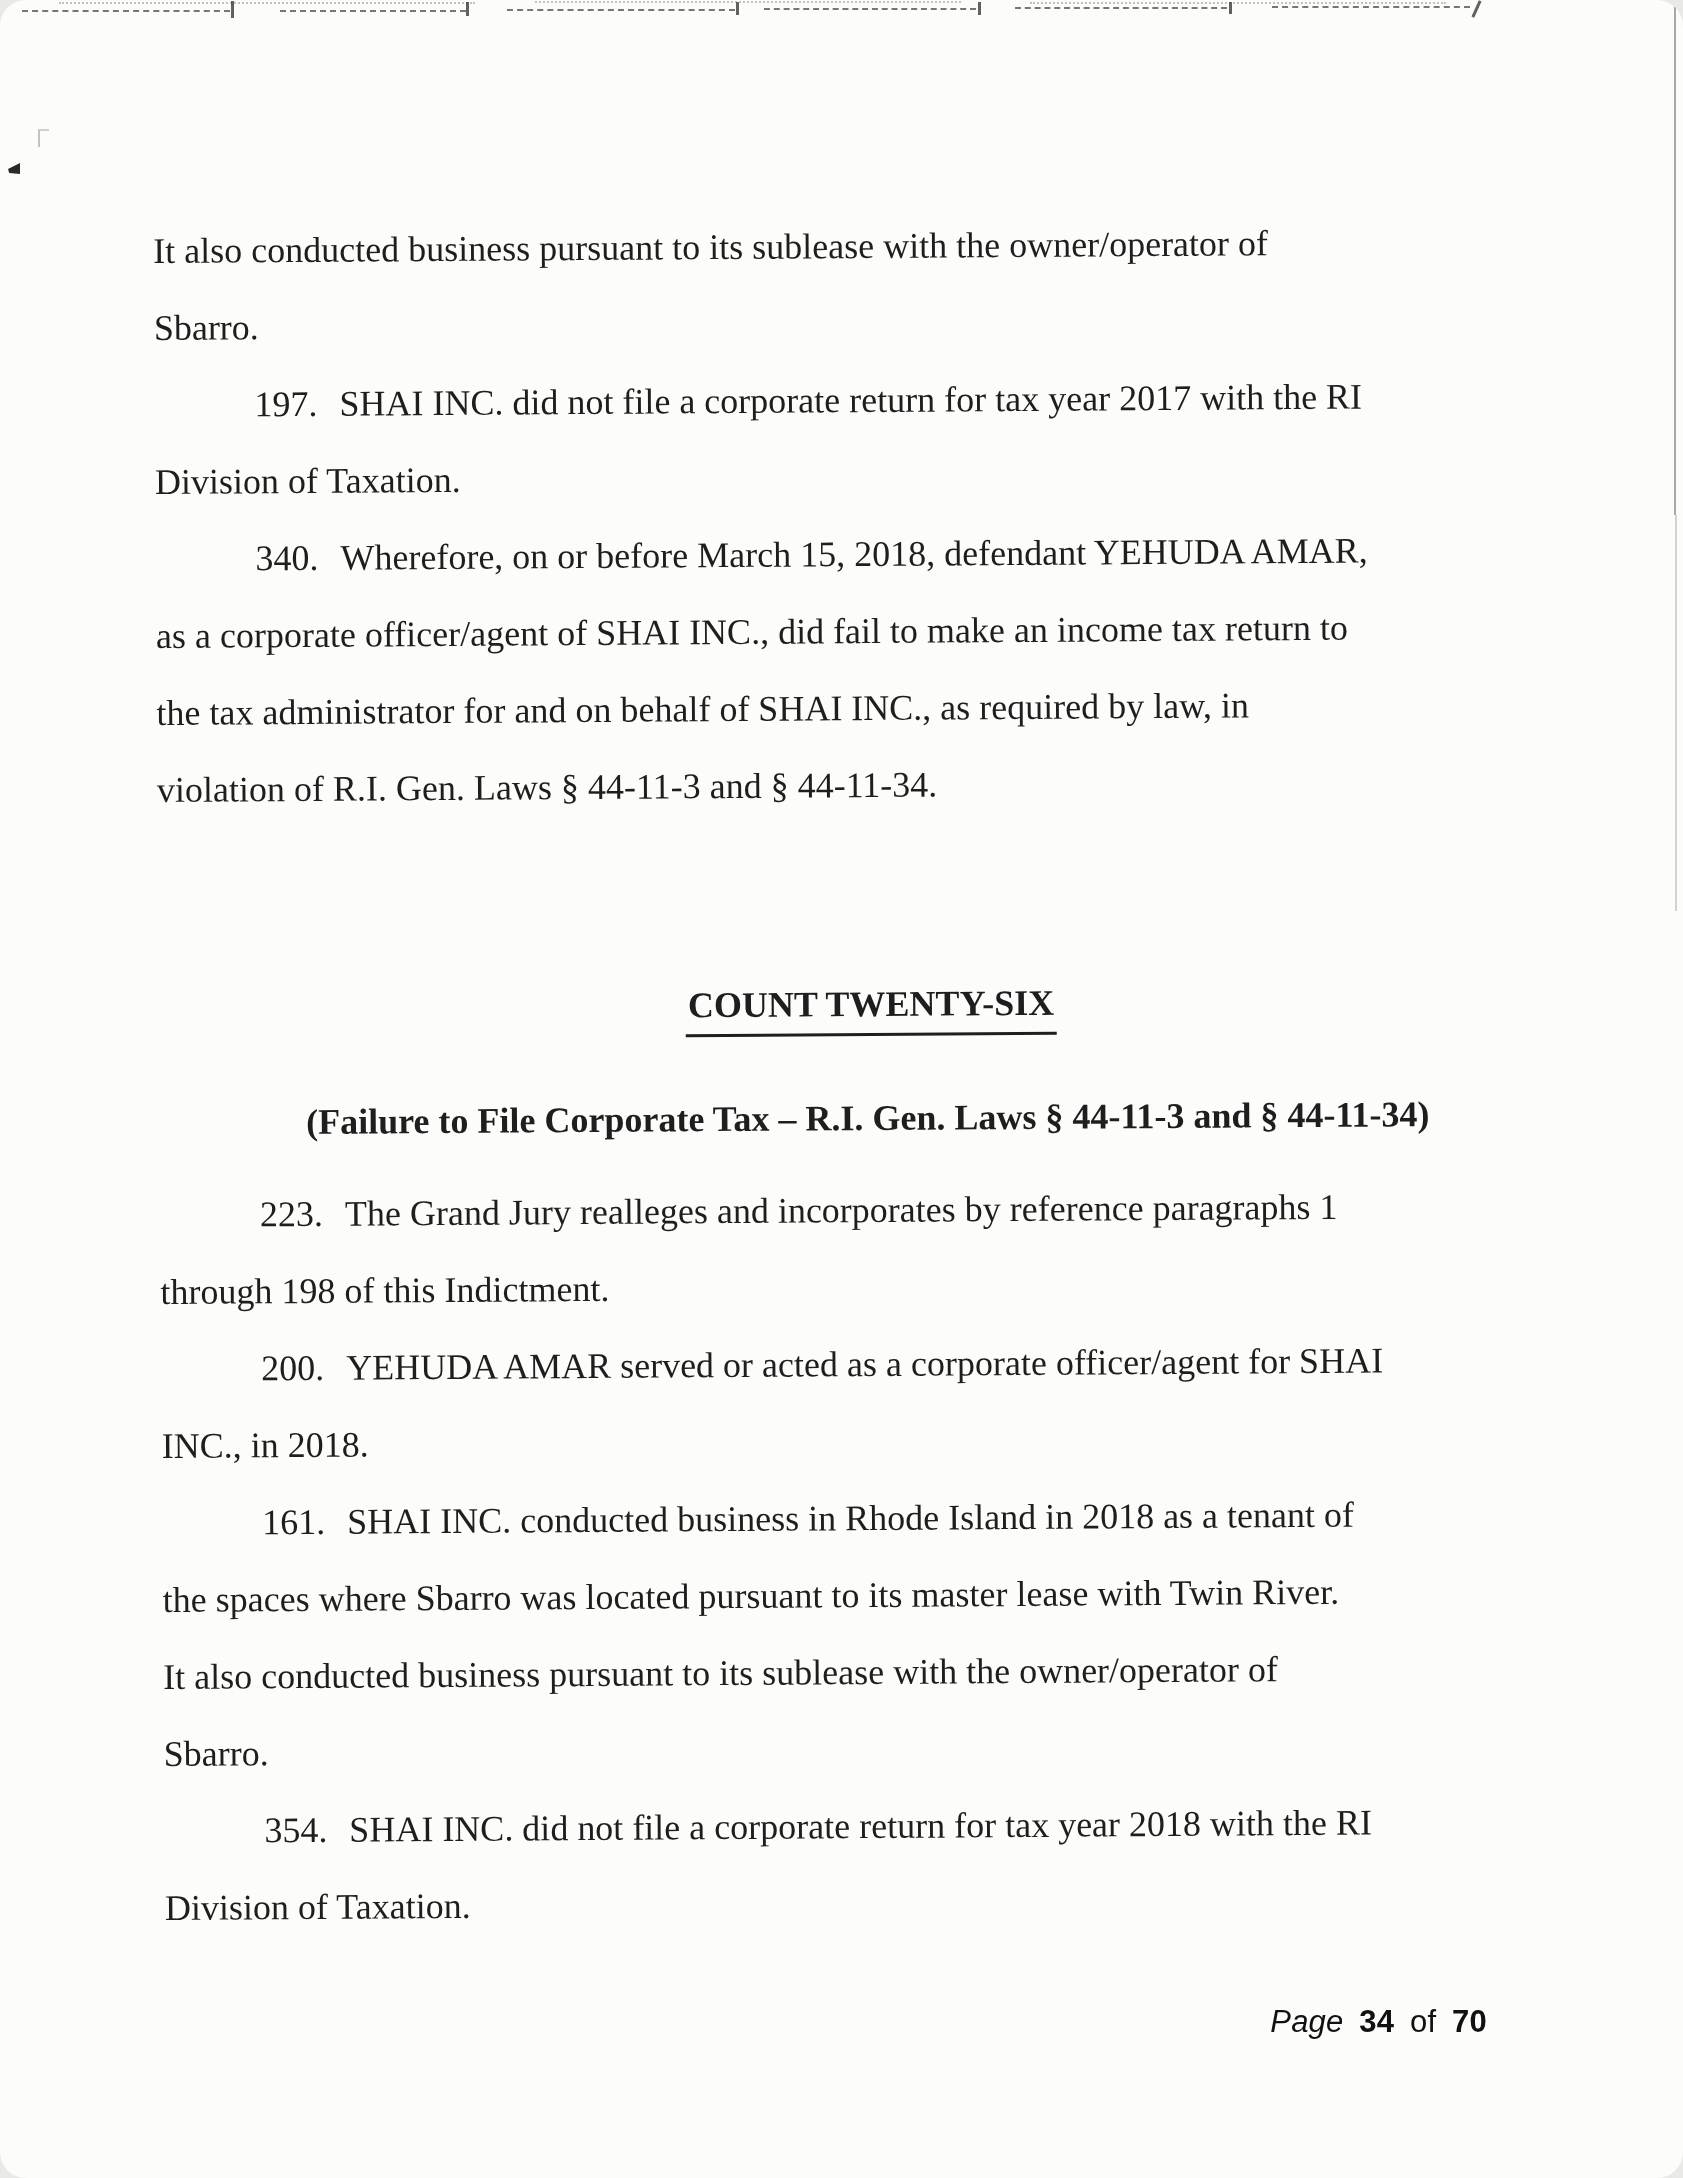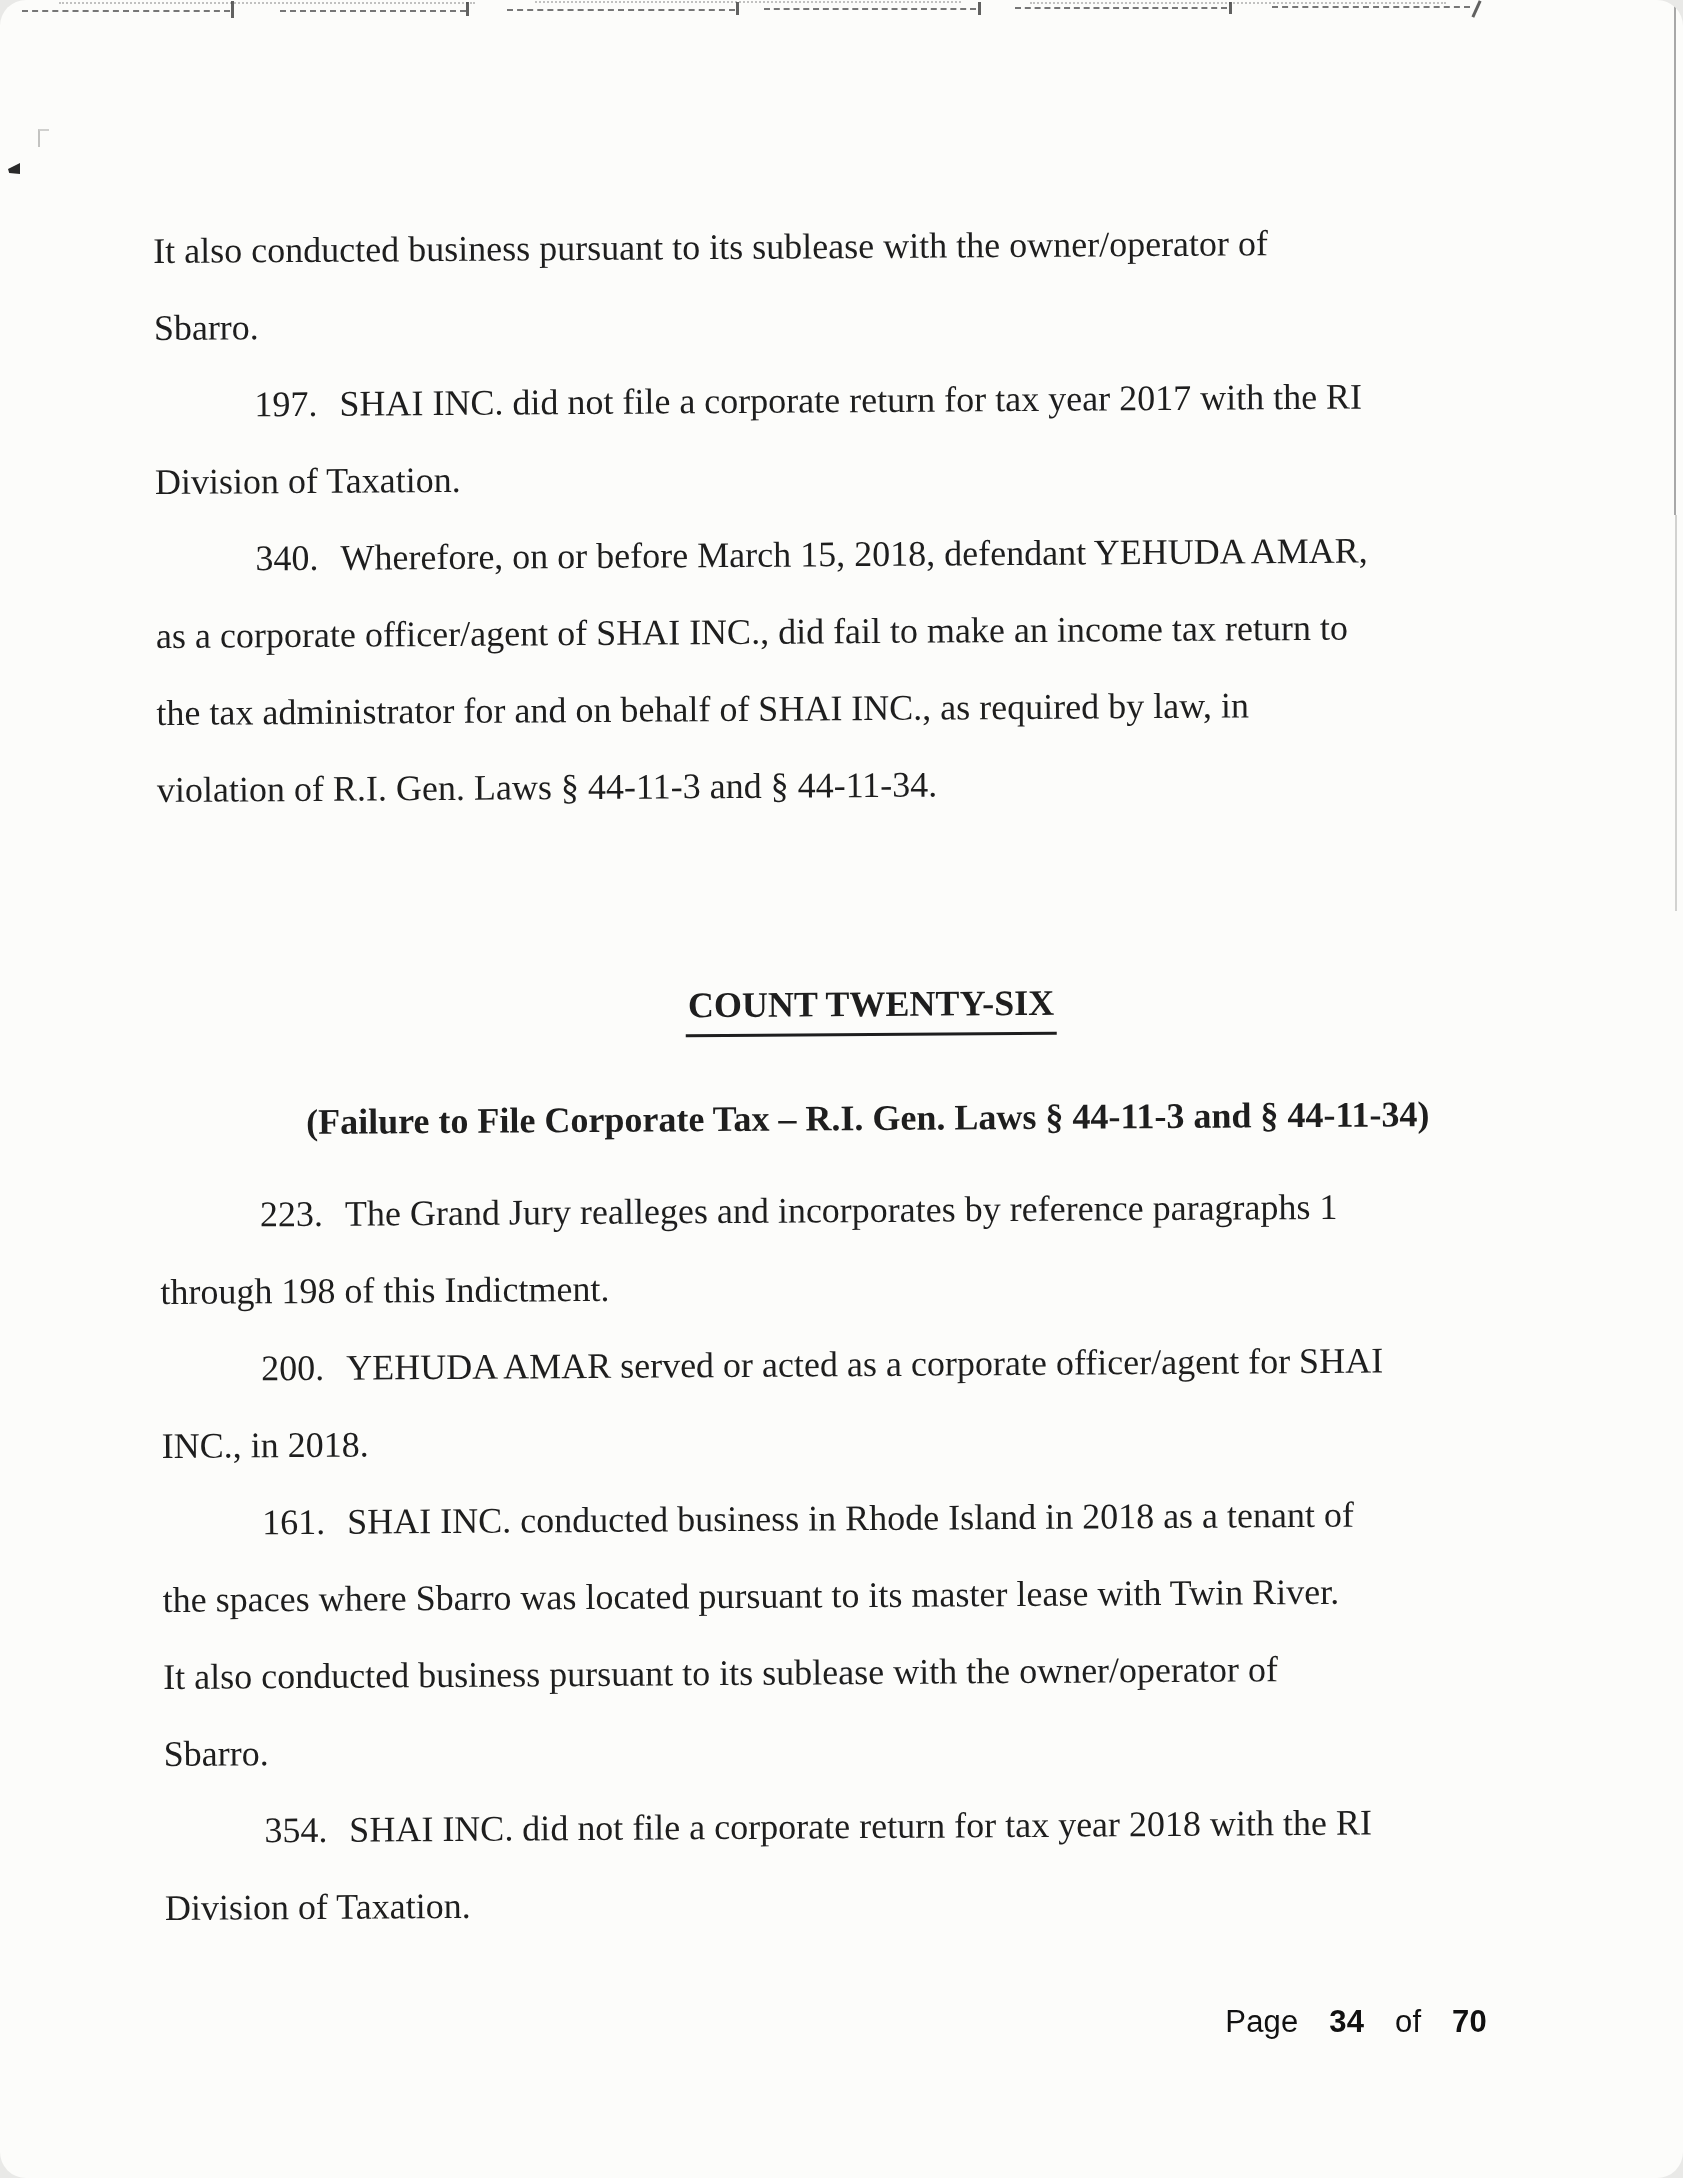--- a/index.html
+++ b/index.html
@@ -33,22 +33,22 @@
   .line.heading{text-align:center;font-weight:bold;padding-left:103px;}
   .heading .hd{display:inline-block;line-height:53px;border-bottom:3px solid #1e1e1e;padding:0 2px 2px 2px;}
   .line.subheading{text-align:center;font-weight:bold;margin-top:37px;margin-bottom:15px;padding-left:95px;}
   
   .footer{
     position:absolute;top:2004px;right:196px;
     font-family:"Liberation Sans","DejaVu Sans",sans-serif;
     font-size:31px;color:#111;letter-spacing:0.2px;
   }
   .footer .num{font-weight:bold;}
-  .footer span{margin-left:22px;}
-  .footer span:first-child{margin-left:9px;}
+  .footer span{margin-left:7px;}
+  .footer span:first-child{margin-left:9px;font-style:italic;}
 </style>
 </head>
 <body>
 
 <div class="page" style="background: rgb(252, 252, 250); color: rgb(30, 30, 30);">
 
   <div class="dot-seg" style="left:59px;top:2px;width:416px;"></div>
   <div class="dot-seg" style="left:535px;top:1px;width:426px;"></div>
   <div class="dot-seg" style="left:1030px;top:2px;width:416px;"></div>
   <div class="dash-seg" style="left:22px;top:10px;width:208px;"></div>

